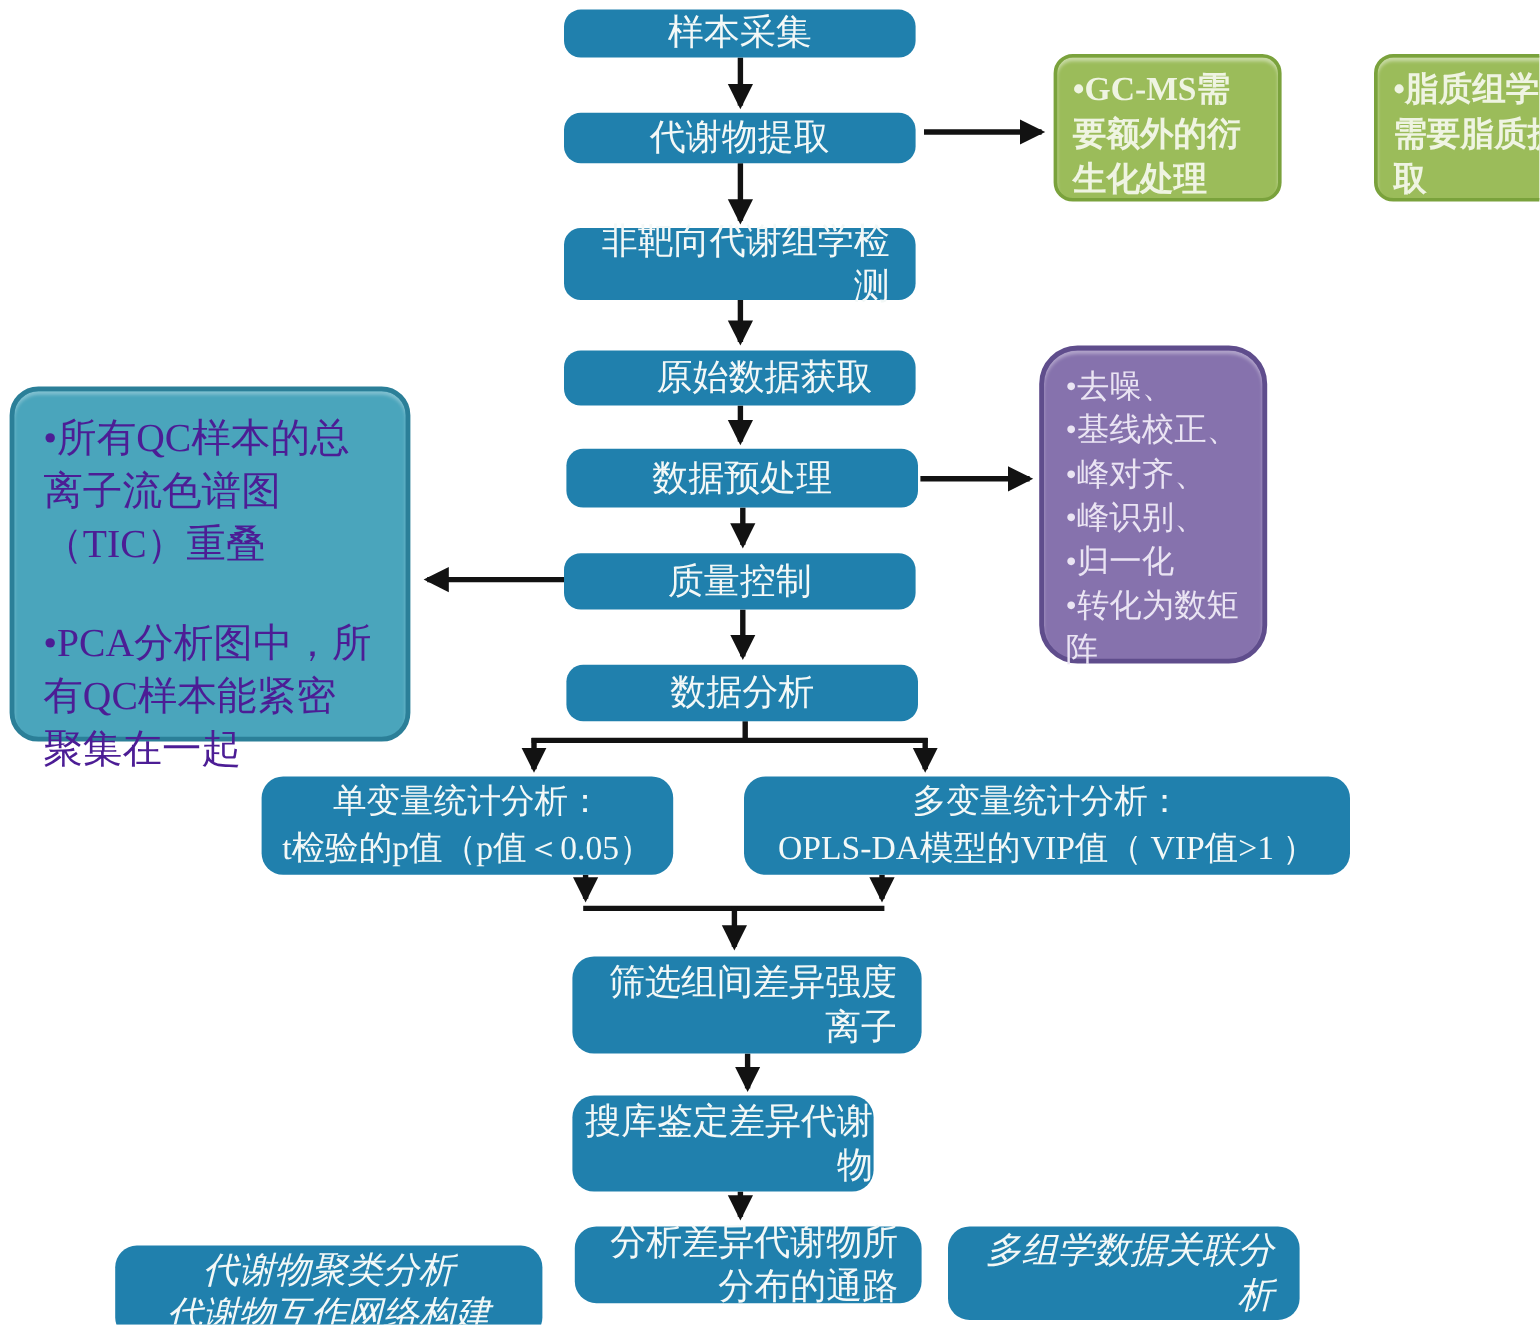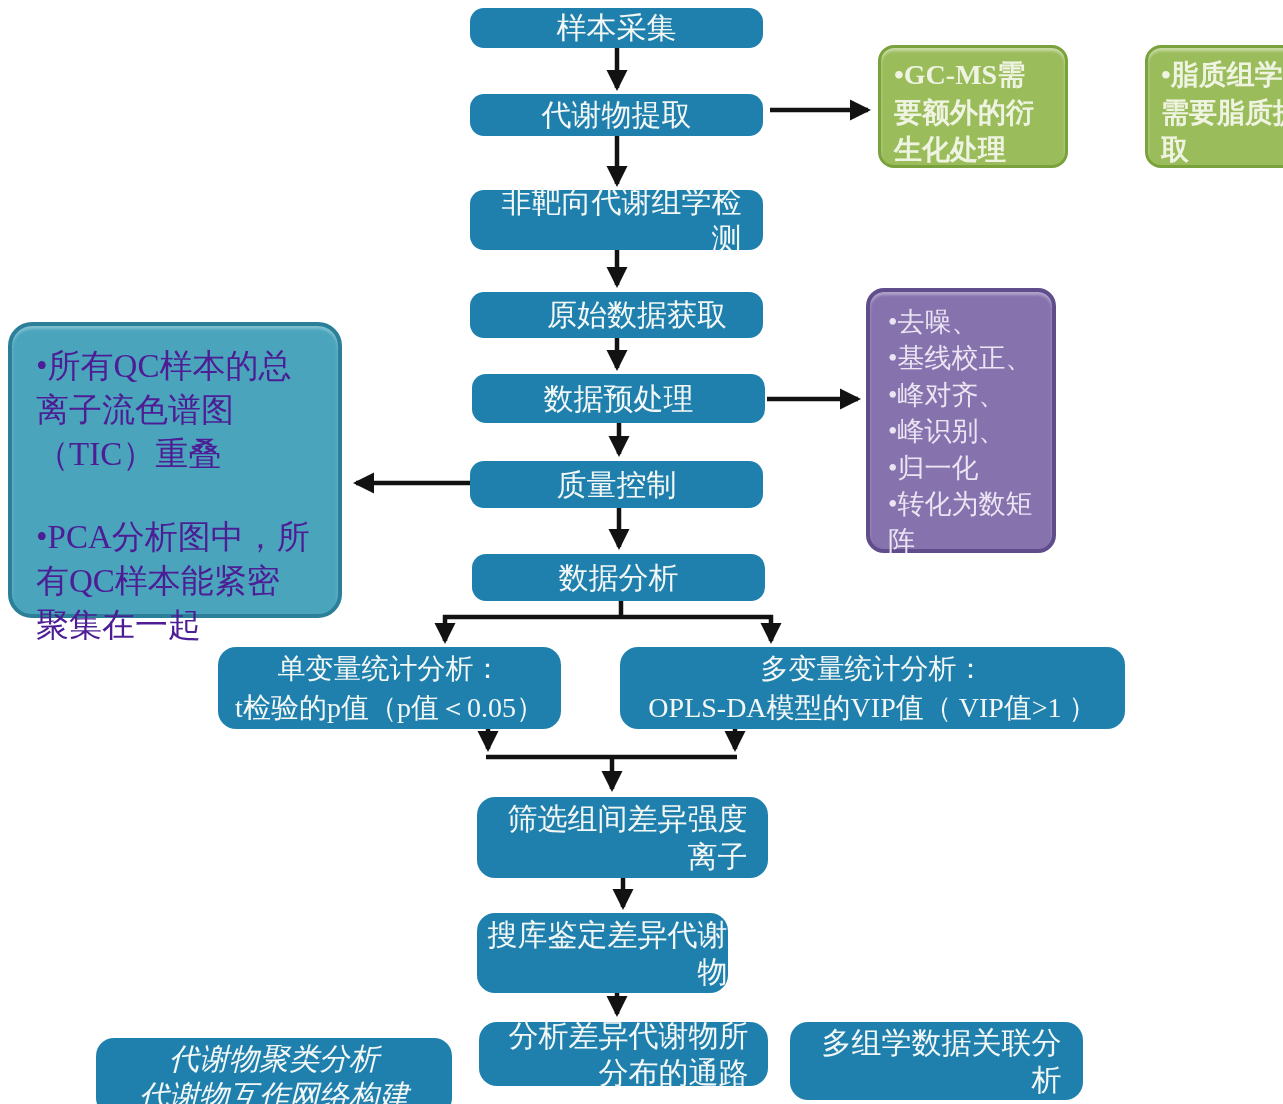--- a/index.html
+++ b/index.html
@@ -47,21 +47,21 @@
     border-radius: 16px;
     box-shadow: inset 0 3px 3px rgba(255,255,255,0.45);
     color: #eff4e2;
     font-size: 28px;
     line-height: 1.34;
     font-weight: bold;
   }
   .purple {
     background: var(--box-purple, #8672ad);
     border: 4px solid var(--box-purple-border, #5f4d8c);
-    border-radius: 18px;
+    border-radius: 32px;
     box-shadow: inset 0 3px 3px rgba(255,255,255,0.35);
     color: #eae4f3;
     font-size: 27px;
     line-height: 1.35;
   }
   .lightblue {
     background: var(--box-light-blue, #4aa5bc);
     border: 4px solid var(--box-light-blue-border, #2b7f98);
     border-radius: 24px;
     box-shadow: inset 0 3px 3px rgba(255,255,255,0.3);
@@ -76,21 +76,21 @@
   .n-rawdata    { left: 470px; top: 292px;  width: 293px; height: 46px; padding-left: 41px; }
   .n-preproc    { left: 472px; top: 374px;  width: 293px; height: 49px; }
   .n-qc         { left: 470px; top: 461px;  width: 293px; height: 47px; }
   .n-analysis   { left: 472px; top: 554px;  width: 293px; height: 47px; }
   .n-univar     { left: 218px; top: 647px;  width: 343px; height: 82px; }
   .n-multivar   { left: 620px; top: 647px;  width: 505px; height: 82px; }
   .n-screen     { left: 477px; top: 797px;  width: 291px; height: 81px; }
   .n-dbsearch   { left: 477px; top: 913px;  width: 251px; height: 80px; }
   .n-cluster    { left: 96px;  top: 1038px; width: 356px; height: 78px; font-style: italic; }
   .n-pathway    { left: 479px; top: 1022px; width: 289px; height: 64px; }
-  .n-multiomics { left: 790px; top: 1022px; width: 293px; height: 78px; }
+  .n-multiomics { left: 790px; top: 1022px; width: 293px; height: 78px; font-style: italic; }
   .n-green1     { left: 878px; top: 45px;   width: 190px; height: 123px; padding: 8px 24px 8px 13px; }
   .n-green2     { left: 1097px;top: 45px;   width: 175px; height: 123px; padding: 8px 13px 8px 13px; margin-left: 48px; }
   .n-purple     { left: 866px; top: 288px;  width: 190px; height: 265px; padding: 12px 18px 8px 18px; }
   .n-lightblue  { left: 8px;   top: 322px;  width: 334px; height: 296px; padding: 18px 26px 12px 24px; }
   .n-lightblue .para2 { margin-top: 38px; }
 </style>
 </head>
 <body>
 
 <div id="canvas">

